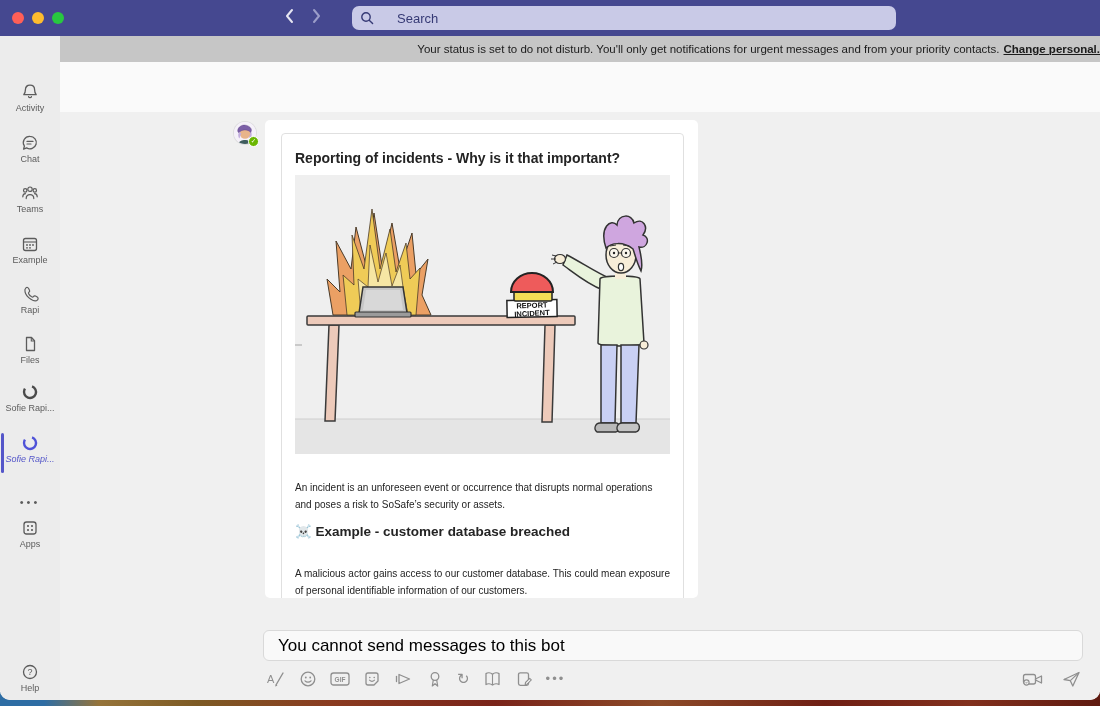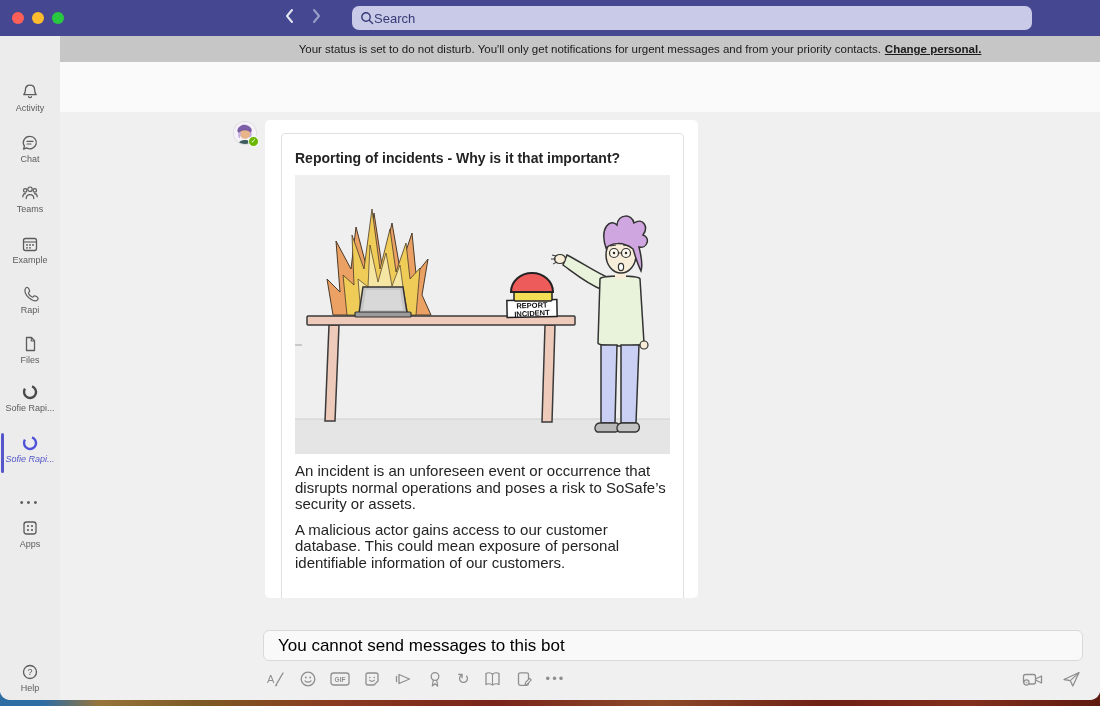--- a/index.html
+++ b/index.html
@@ -10,27 +10,27 @@
   .app { position:absolute; left:0; top:0; width:1100px; height:700px; background:#f0f0f0;
     border-radius:0 0 10px 10px; overflow:hidden; }
 
   
   .titlebar { position:absolute; left:0; top:0; width:1100px; height:36px; background:#454890; }
   .traffic { position:absolute; left:12px; top:12px; display:flex; gap:8px; }
   .tl { width:12px; height:12px; border-radius:50%; border:none; padding:0; cursor:default; }
   .tl.red{background:#ff5f57;} .tl.yellow{background:#febc2e;} .tl.green{background:#28c840;}
   .chevrons { position:absolute; left:282px; top:6px; display:flex; gap:14px; }
   .chev { background:none; border:none; padding:2px; }
-  .searchbox { position:absolute; left:352px; top:6px; width:680px; height:24px; border-radius:7px;
-    background:#c9cae7; display:flex; align-items:center; padding:0 8px; gap:0; border:none; }
+  .searchbox { position:absolute; left:352px; top:6px; width:544px; height:24px; border-radius:7px;
+    background:#c9cae7; display:flex; align-items:center; padding:0 8px; gap:23px; border:none; }
   .searchbox span { color:#363a75; font-size:13px; }
 
   
   .banner { position:absolute; left:60px; top:36px; width:1040px; height:26px; background:#c6c6c6;
-    display:flex; align-items:center; justify-content:center; padding-left:120px; font-size:11.5px; color:#1b1b1b; }
+    display:flex; align-items:center; justify-content:flex-end; padding-left:120px; font-size:11.5px; color:#1b1b1b; }
   .banner a { color:#1b1b1b; font-weight:700; text-decoration:underline; margin-left:4px; cursor:pointer; }
 
   
   .sidebar { position:absolute; left:0; top:36px; width:60px; height:664px; background:#ececec; }
   .sb-item { position:absolute; left:0; width:60px; text-align:center; color:#5c5c5c; background:none; border:none; cursor:default; }
   .sb-item svg { display:block; margin:0 auto; }
   .sb-item .lbl { display:block; font-size:9px; margin-top:1px; color:#5c5c5c;
     white-space:nowrap; overflow:hidden; }
   .sb-item.active { color:#5456c9; }
   .sb-item.active .lbl { color:#5456c9; font-style:italic; }
@@ -55,21 +55,21 @@
     overflow:visible; background:#f3eef8; box-shadow:0 0 0 1px rgba(0,0,0,.08); }
   .msg-avatar .pic{ width:22px; height:22px; border-radius:50%; overflow:hidden; display:block;}
   .badge { position:absolute; right:-3px; bottom:-3px; width:11px; height:11px; border-radius:50%;
     background:#6bb700; border:1.5px solid #fff; color:#fff; font-size:6.5px; line-height:8px; text-align:center; }
   .bubble { position:absolute; left:205px; top:8px; width:433px; height:478px; background:#fff;
     border-radius:5px; overflow:hidden; }
   .card { position:absolute; left:16px; top:13px; width:403px; height:580px; background:#fff;
     border:1px solid #e0e0e0; border-radius:4px; padding:16px 13px 0 13px; }
   .card h1 { font-size:14px; font-weight:700; color:#242424; margin-bottom:9px; }
   .illustration { width:375px; height:279px; display:block; }
-  .card p { font-size:15px; line-height:16.5px; color:#242424; margin-top:9px; }
+  .card p { font-size:10px; line-height:16.5px; color:#242424; margin-top:26px; }
   .card h2 { font-size:13.5px; line-height:16px; color:#242424; margin-top:11px; font-weight:700; }
 
   
   .composer-box { position:absolute; left:263px; top:630px; width:820px; height:31px; background:#f9f9f9;
     border:1px solid #d9d9d9; border-radius:6px; display:flex; align-items:center; padding:0 14px; }
   .composer-box span { font-size:17px; color:#000000; }
   .ctoolbar { position:absolute; left:266px; top:669px; display:flex; gap:11px; align-items:center; }
   .tbi { background:none; border:none; padding:1px; height:20px; display:flex; align-items:center; }
   .ctools-right { position:absolute; right:18px; top:669px; display:flex; gap:16px; align-items:center; }
   .refresh-glyph { font-size:15px; color:#8f8f8f; line-height:18px; }
@@ -274,20 +274,21 @@
             <circle cx="331" cy="78" r="1.2" fill="#222"></circle>
             <path d="M315 71 l6 -1 M328 70 l6 1" stroke="#333" stroke-width="1"></path>
             <ellipse cx="326" cy="92" rx="2.6" ry="3.6" fill="#fff" stroke="#333" stroke-width="1.2"></ellipse>
             <polygon points="306,170 322,170 320,248 306,248" fill="#c9d0f4" stroke="#333" stroke-width="1.5"></polygon>
             <polygon points="326,170 344,170 341,248 326,248" fill="#c9d0f4" stroke="#333" stroke-width="1.5"></polygon>
             <path d="M305 248 h17 a5 5 0 0 1 -1 9 h-19 a5 5 0 0 1 3 -9 Z" fill="#b9b9b9" stroke="#333" stroke-width="1.3"></path>
             <path d="M327 248 h15 a5 5 0 0 1 -1 9 h-17 a5 5 0 0 1 3 -9 Z" fill="#c4c4c4" stroke="#333" stroke-width="1.3"></path>
           </svg>
 
           <p>An incident is an unforeseen event or occurrence that disrupts normal operations and poses a risk to SoSafe’s security or assets.</p>
+          <h2><span>☠️</span> <span>Example - customer database breached</span></h2>
           <p>A malicious actor gains access to our customer database. This could mean exposure of personal identifiable information of our customers.</p>
         </div>
       </div>
     </div>
 
     <div class="composer-box">
       <span>You cannot send messages to this bot</span>
     </div>
     <div class="ctoolbar">
       <button class="tbi">

